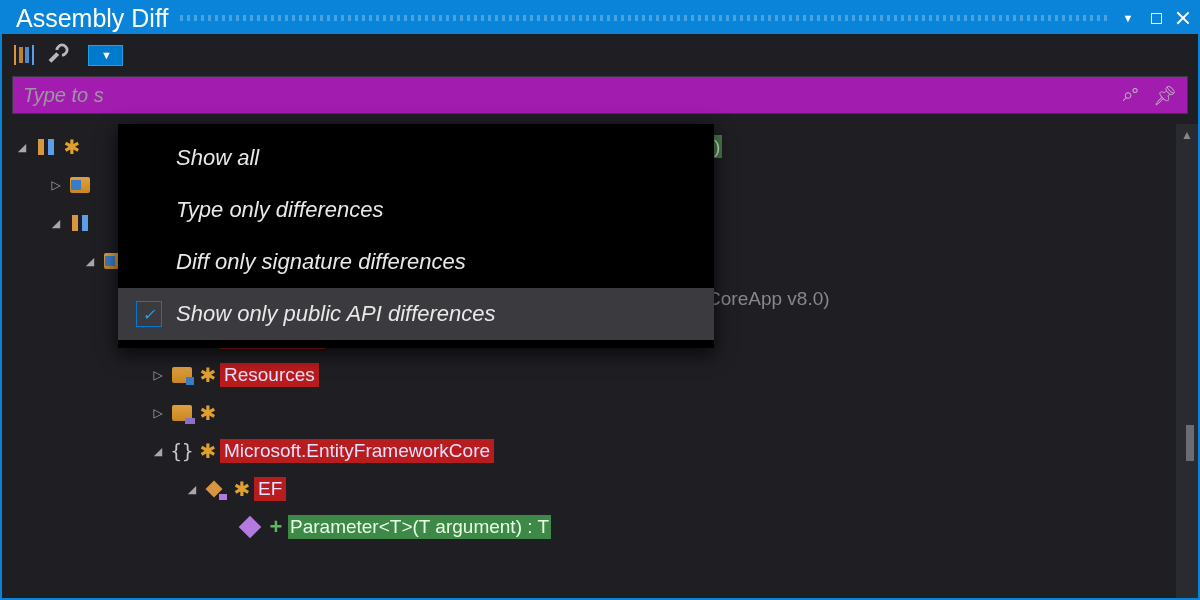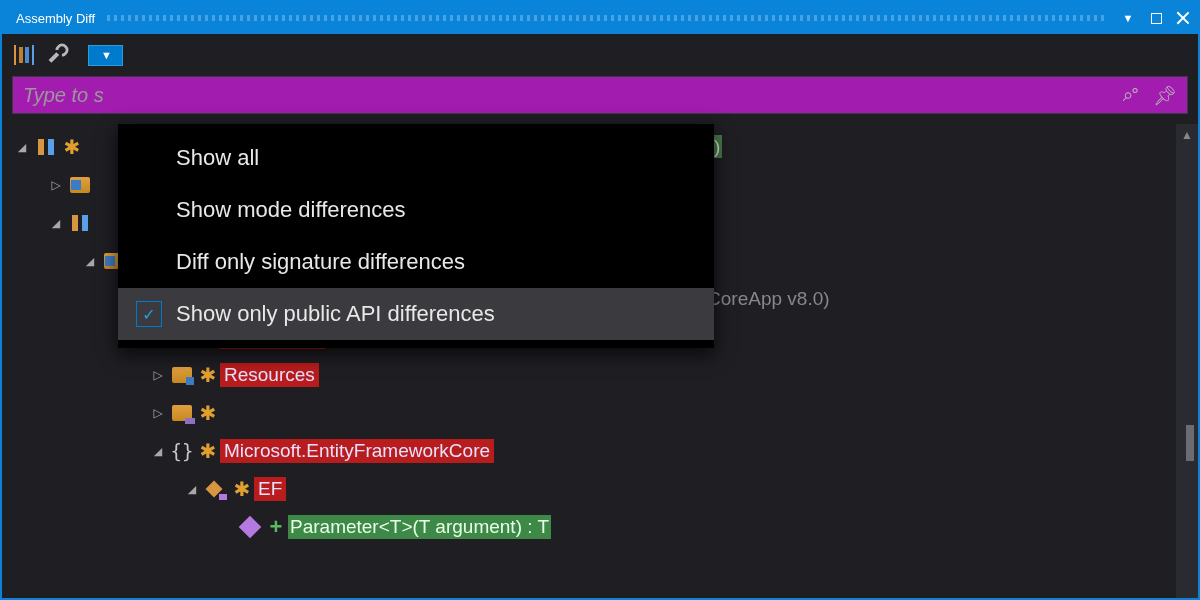--- a/index.html
+++ b/index.html
@@ -1,19 +1,19 @@
 <!DOCTYPE html>
 <html><head>
 <meta charset="utf-8">
 <style>
   * { box-sizing: border-box; margin: 0; padding: 0; }
   html, body { width: 1200px; height: 600px; overflow: hidden; font-family: "Segoe UI", Arial, sans-serif; background: #1e1e23; color: #d8d8d8; font-size: 19px; }
   .window { width: 1200px; height: 600px; border: 2px solid #0a84d8; display: flex; flex-direction: column; background: #1e1e23; }
   .titlebar { height: 32px; background: #0a84d8; color: #fff; display: flex; align-items: center; padding: 0 8px 0 14px; }
-  .titlebar-title { font-size: 13px; font-weight: 400; }
+  .titlebar-title { font-size: 25px; font-weight: 400; }
   .titlebar-grip { flex: 1; height: 100%; margin: 0 12px; background:
     repeating-linear-gradient(90deg, rgba(255,255,255,.45) 0 3px, transparent 3px 7px);
     opacity: .55; height: 6px; }
   .titlebar-buttons { display: flex; gap: 12px; align-items: center; }
   .titlebar-buttons > * { width: 16px; height: 16px; display: inline-flex; align-items: center; justify-content: center; }
   .tb-dd { font-size: 11px; color: #fff; }
   .tb-max { border: 1.5px solid #fff; width: 11px; height: 11px; }
   .tb-close { position: relative; width: 14px; height: 14px; }
   .tb-close::before, .tb-close::after { content: ""; position: absolute; left: 6px; top: -1px; width: 1.8px; height: 16px; background: #fff; }
   .tb-close::before { transform: rotate(45deg); }
@@ -49,21 +49,21 @@
   .label { }
   .hl-purple { background: #b91c1c; color: #e8e0ff; padding: 1px 4px; }
   .hl-red { background: #c94a4a; color: #fff; padding: 1px 2px; }
   .hl-green { background: #3e8848; color: #e8ffe8; padding: 1px 2px; }
   .hl-green-dim { background: #4a7a4a; color: #cfe8cf; padding: 1px 2px; }
   .dim { color: #888; }
   .arrow-txt { color: #888; padding: 0 1px; }
 
   
   .dropdown { position: absolute; left: 116px; top: 0; width: 596px; background: #000; box-shadow: 0 6px 18px rgba(0,0,0,.7); padding: 8px 0; z-index: 50; }
-  .dropdown .item { display: flex; align-items: center; height: 52px; padding: 0 18px; color: #e8e8e8; font-size: 22px; gap: 14px; }
+  .dropdown .item { display: flex; align-items: center; height: 52px; padding: 0 18px; color: #e8e8e8; font-size: 22px; gap: 14px; font-style: italic; }
   .dropdown .item.hover { background: #3a3a3f; }
   .dropdown .checkbox { width: 26px; height: 26px; border: 1.6px solid #007acc; display: inline-flex; align-items: center; justify-content: center; color: #2a9fe0; font-size: 16px; }
   .dropdown .gap { width: 26px; }
 
   
   .ic-compare { width: 20px; height: 20px; border-left: 2px solid #d89640; border-right: 2px solid #5aa0e6; position: relative; }
   .ic-compare::before { content:""; position:absolute; left:3px; top:2px; width:4px; height:16px; background:#c08030; }
   .ic-compare::after { content:""; position:absolute; right:3px; top:2px; width:4px; height:16px; background:#4a8ad0; }
   .ic-wrench { width: 20px; height: 20px; transform: rotate(45deg); }
   .ic-wrench::before { content:""; display:block; width: 7px; height: 7px; border: 3px solid #b8b8b8; border-radius: 50%; border-bottom-color: transparent; }
@@ -233,21 +233,21 @@
         <span class="hl-green">Parameter&lt;T&gt;(T argument) : T</span>
       </div>
 
       <div class="dropdown">
         <div class="item">
           <span class="gap"></span>
           <span>Show all</span>
         </div>
         <div class="item">
           <span class="gap"></span>
-          <span>Show mode differences</span>
+          <span>Type only differences</span>
         </div>
         <div class="item">
           <span class="gap"></span>
           <span>Diff only signature differences</span>
         </div>
         <div class="item hover">
           <span class="checkbox">✓</span>
           <span>Show only public API differences</span>
         </div>
       </div>

